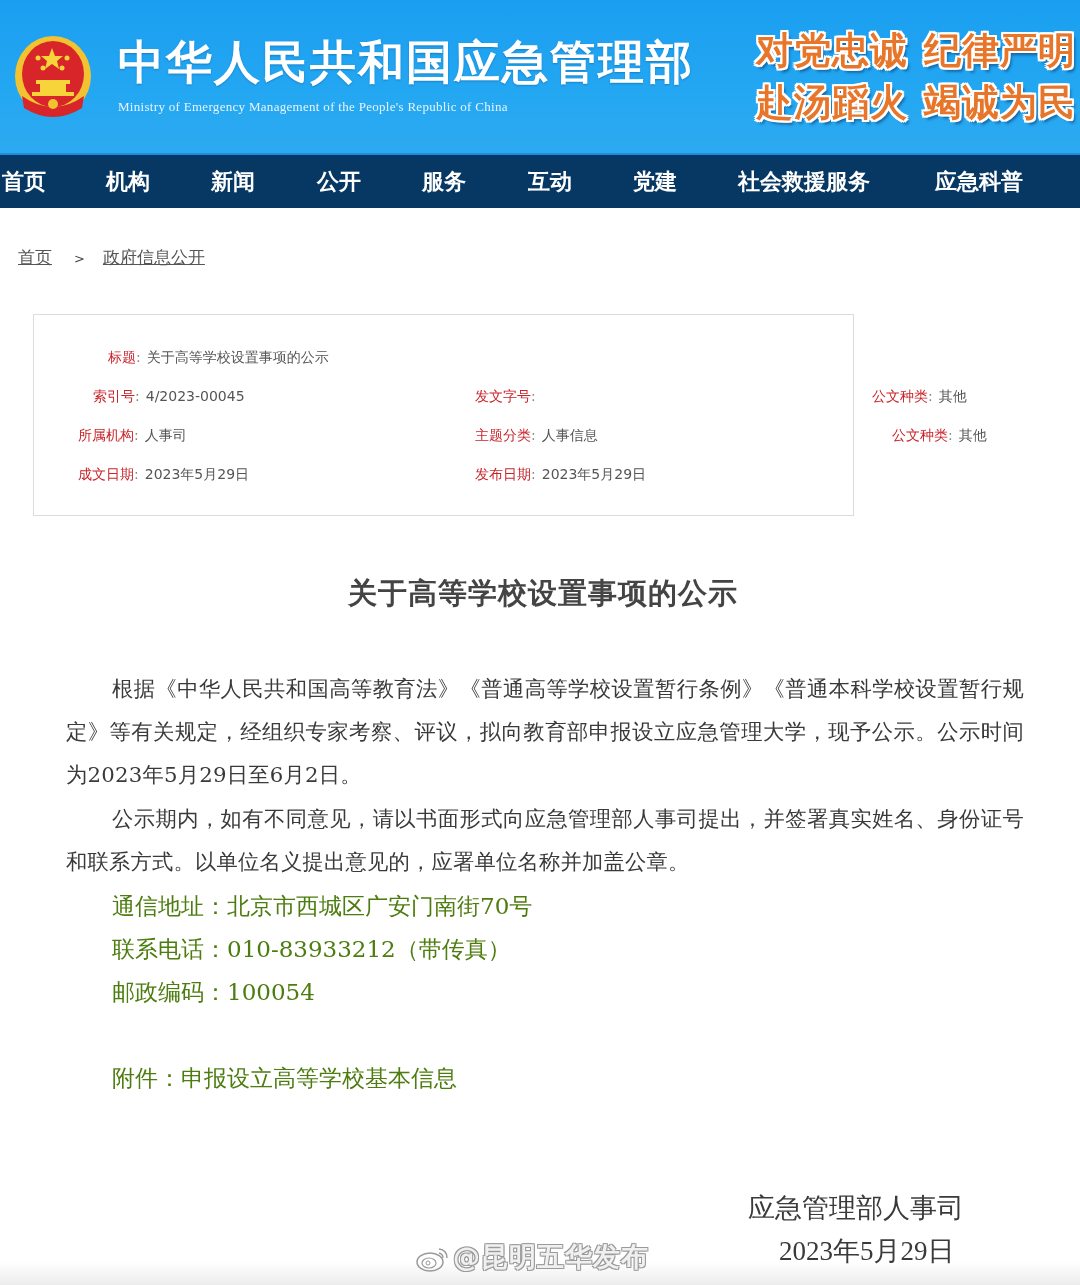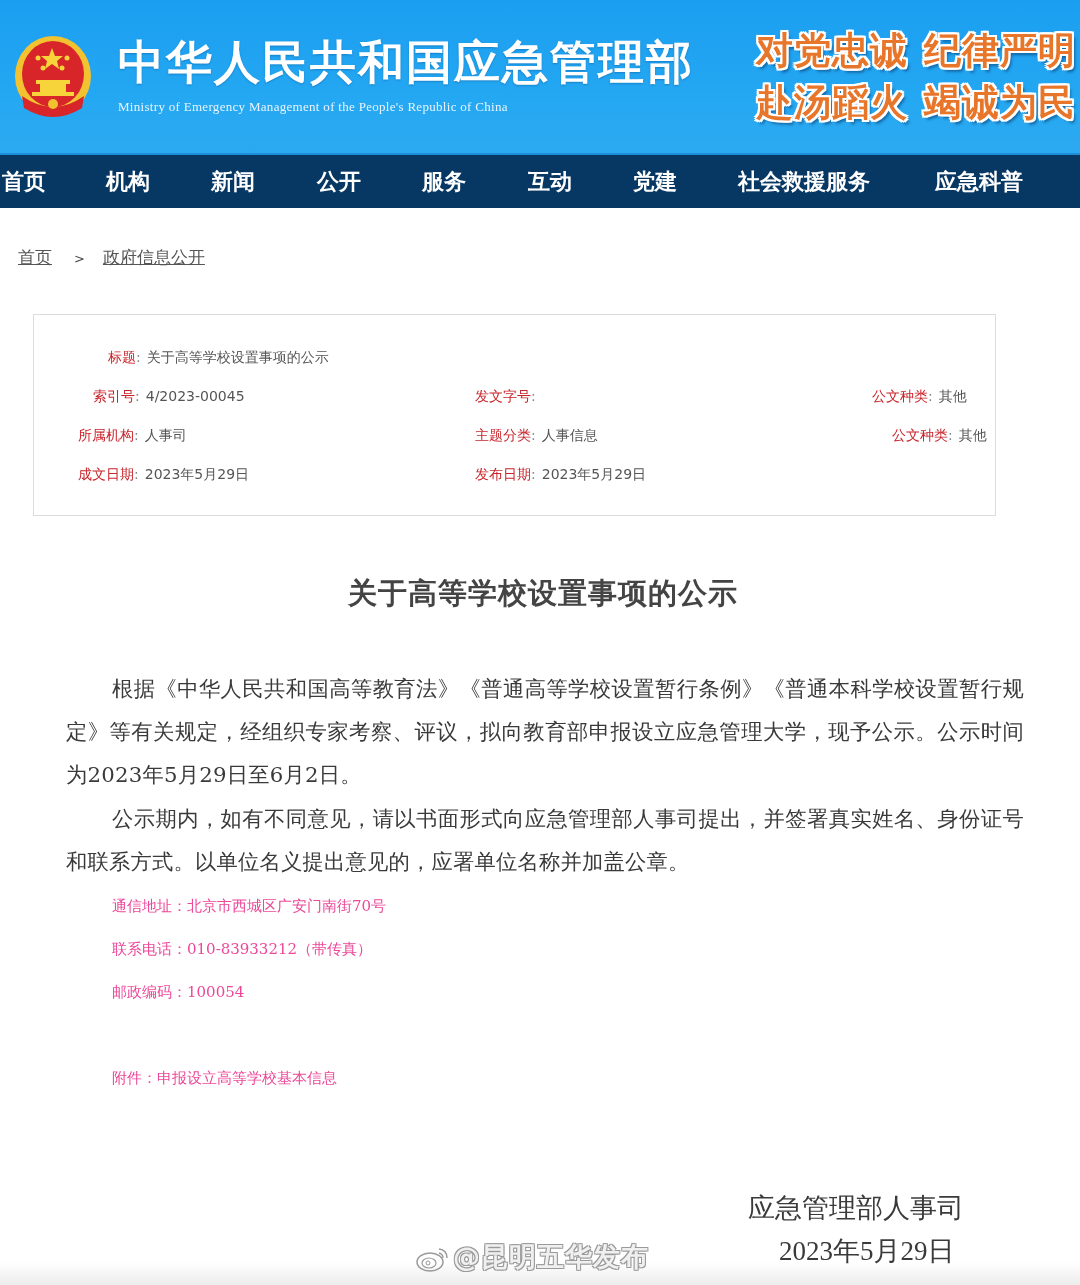--- a/index.html
+++ b/index.html
@@ -42,41 +42,41 @@
     position: absolute; top: 10px; font-family: "DejaVu Serif", serif; font-weight: bold;
     font-size: 22px; color: #ffffff; line-height: 32px; white-space: nowrap; cursor: pointer;
   }
 
   
   .breadcrumb { position: absolute; left: 18px; top: 245px; font-size: 17px; color: #555; line-height: 24px; text-decoration: underline; }
   .breadcrumb .sep { display: inline-block; margin: 0 18px 0 22px; font-size: 13px; color: #444; }
 
   
   .meta-box {
-    position: absolute; left: 33px; top: 314px; width: 963px; height: 202px;
+    position: absolute; left: 33px; top: 314px; width: 821px; height: 202px;
     border: 1px solid #dcdcdc; background: #fff;
   }
   .meta-row { position: absolute; font-size: 14px; line-height: 20px; white-space: nowrap; }
   .meta-label { color: #c8242a; }
   .meta-colon { color: #888; margin-right: 6px; }
   .meta-value { color: #555; }
 
   
   .article-title {
     position: absolute; left: 0; top: 574px; width: 1086px; text-align: center;
     font-family: "DejaVu Serif", serif; font-weight: bold; font-size: 29px; color: #444; letter-spacing: 1px;
   }
   .para {
     position: absolute; left: 66px; width: 958px;
     font-family: "DejaVu Serif", serif; font-size: 21.3px; color: #3a3a3a;
     line-height: 43px; text-indent: 46px; text-align: justify; letter-spacing: 0.2px;
   }
   .line {
-    position: absolute; left: 112px; font-family: "DejaVu Serif", serif; font-size: 15px;
-    color: #ec4899; line-height: 30px; white-space: nowrap;
+    position: absolute; left: 112px; font-family: "DejaVu Serif", serif; font-size: 23px;
+    color: #4d7c0f; line-height: 30px; white-space: nowrap;
   }
   .sign {
     position: absolute; font-family: Liberation Serif, serif; font-size: 27px; color: #3a3a3a;
     white-space: nowrap; line-height: 30px;
   }
   .bottom-fade {
     position: absolute; left: 0; top: 1262px; width: 1080px; height: 23px;
     background: linear-gradient(180deg, rgba(255,255,255,0) 0%, rgba(200,200,200,0.35) 100%);
   }
   .watermark {

